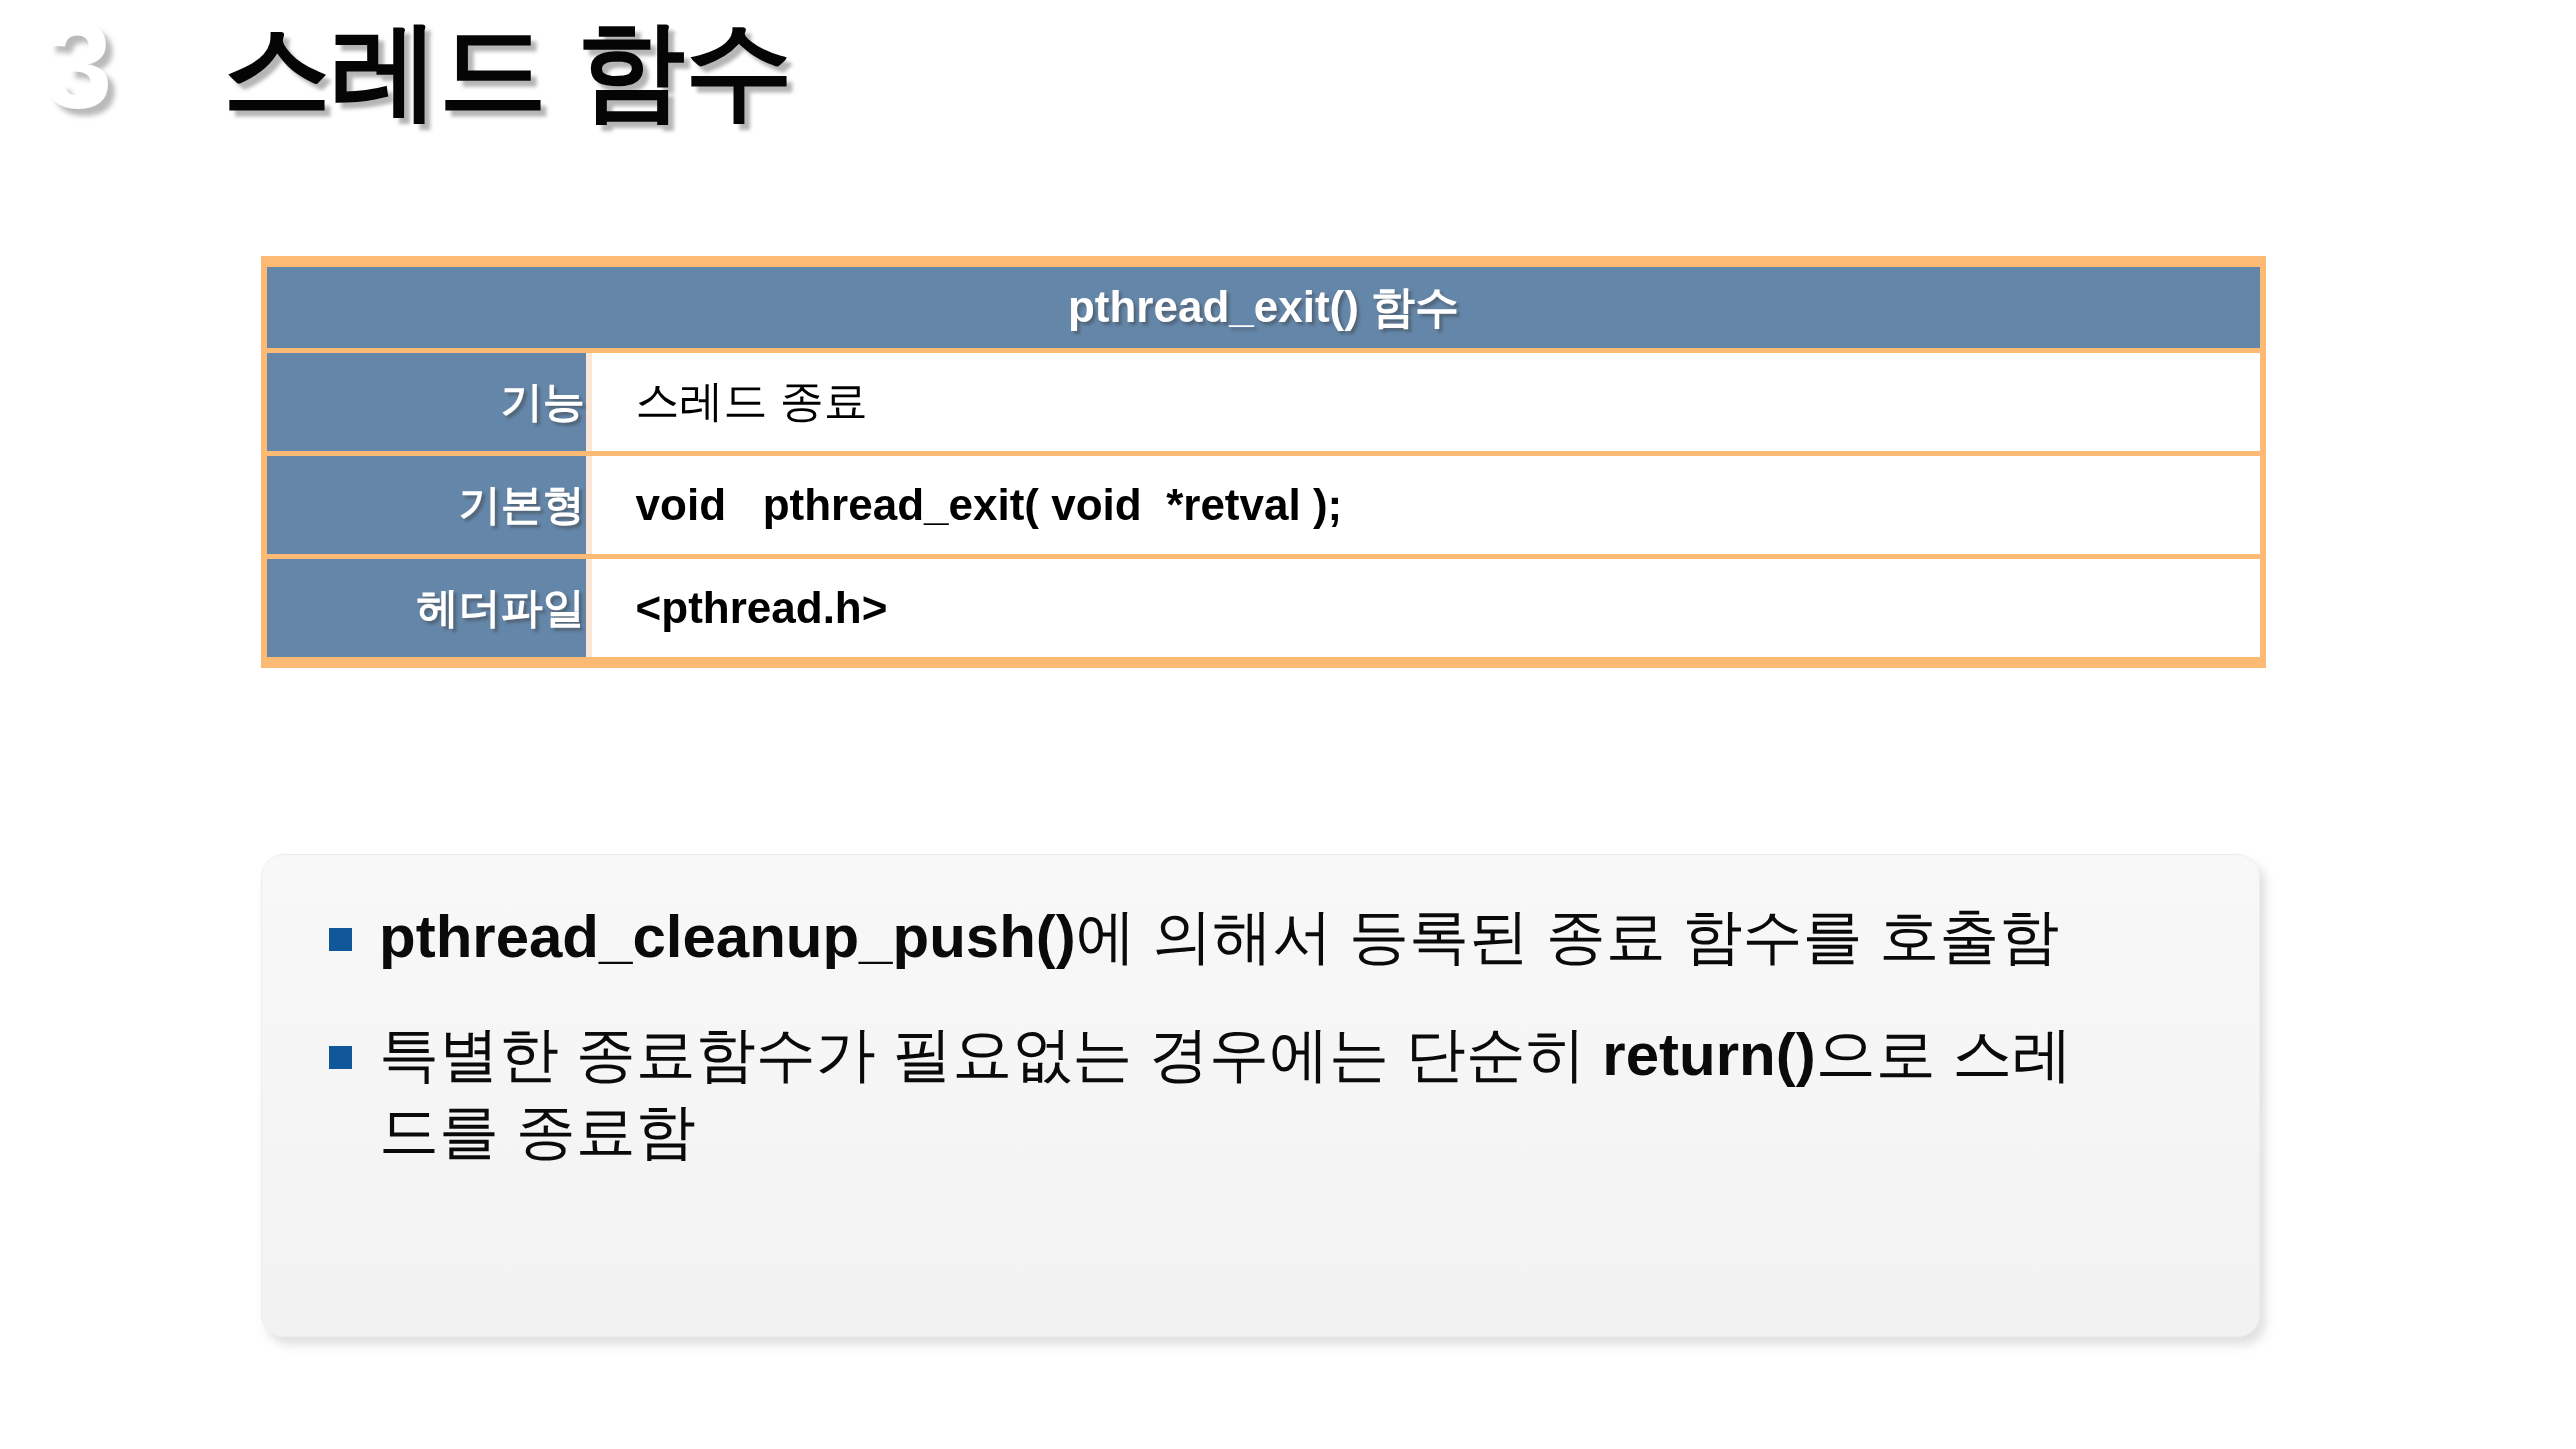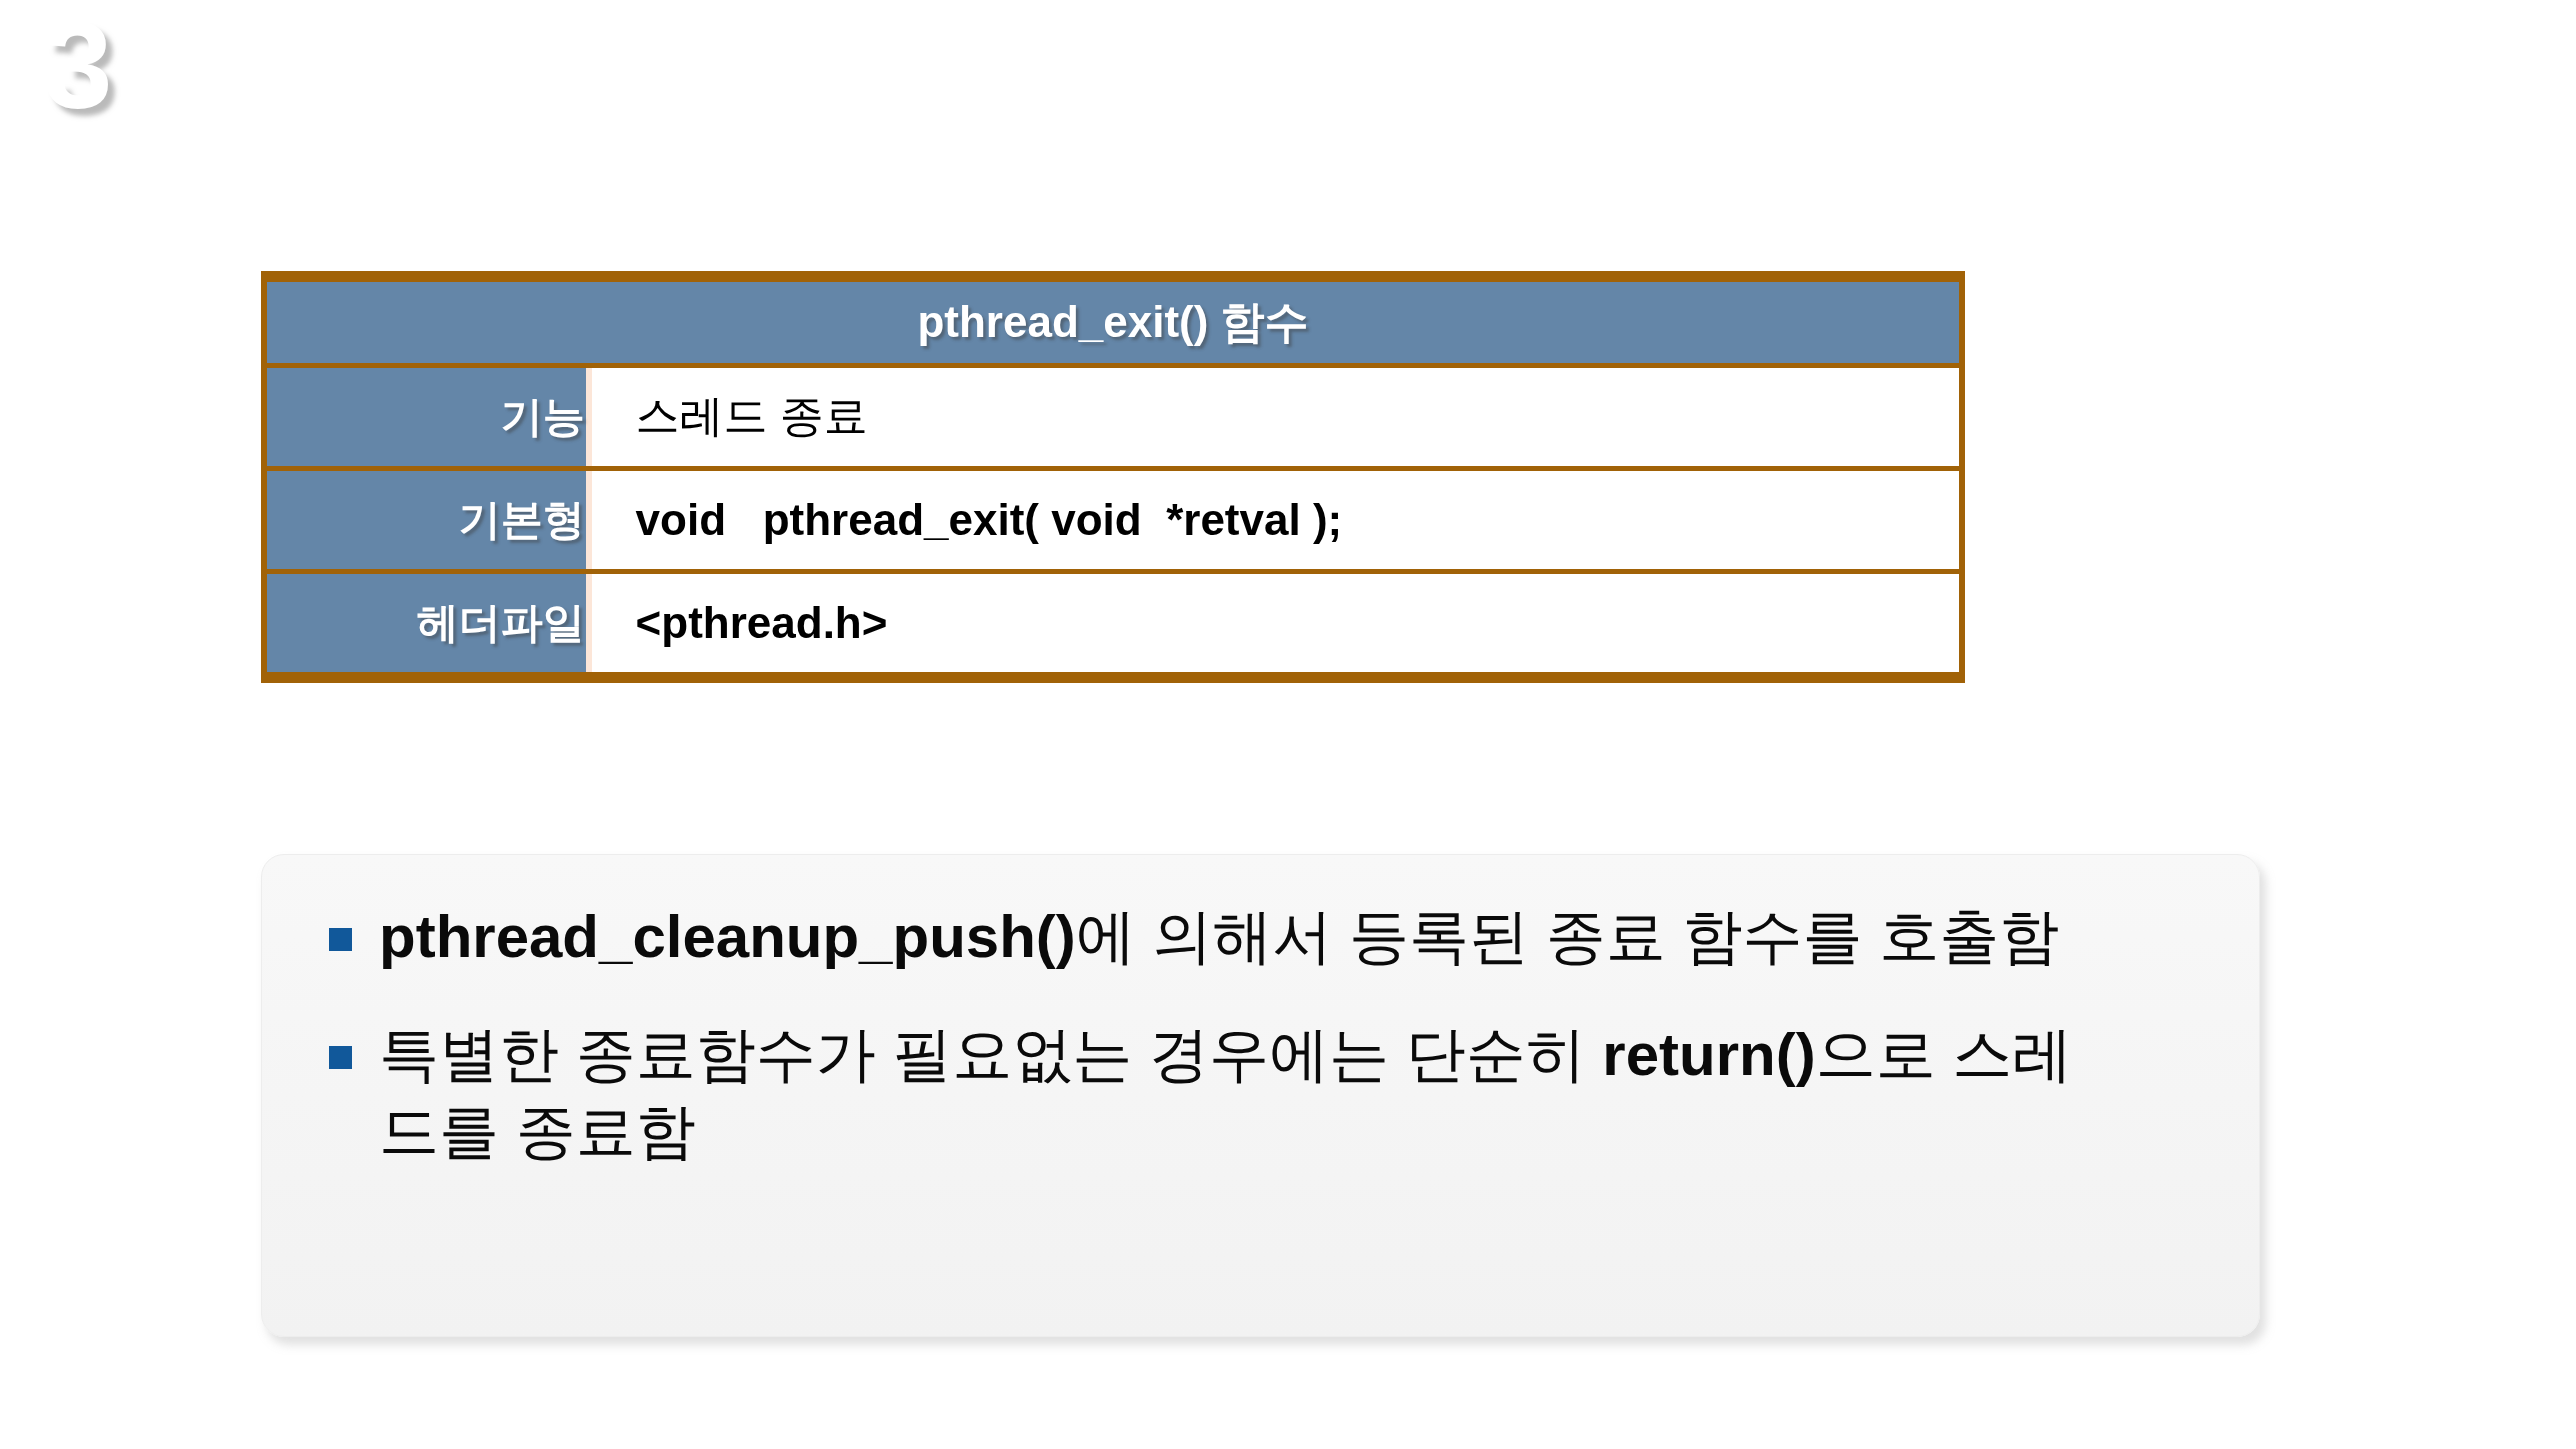--- a/index.html
+++ b/index.html
@@ -46,25 +46,25 @@
     color: #050505;
     line-height: 1.15;
     text-shadow: 5.8px 5.8px 3.8px rgba(120,120,120,0.55);
     white-space: nowrap;
   }
 
   
   #func-table {
     position: absolute;
     left: 261px;
-    top: 271px;
-    width: 1704px;
+    top: 256px;
+    width: 2005px;
     border-collapse: separate;
     border-spacing: 0;
-    background: #a16207;
+    background: #fdba74;
     padding: 5.8px;
     box-sizing: border-box;
   }
   #func-table .tbl {
     width: 100%;
     border-collapse: separate;
     border-spacing: 0px 5.8px;
   }
   .hdr-cell {
     background: #6486A8;
@@ -145,20 +145,21 @@
   }
   .code-bold {
     font-weight: bold;
   }
 </style>
 </head>
 <body>
 
 <div id="slide-header">
   <div id="slide-number">3</div>
+  <div id="slide-title">스레드 함수</div>
 </div>
 
 <div id="func-table">
   <table class="tbl">
     <tbody>
       <tr>
         <td class="hdr-cell" colspan="3">pthread_exit() 함수</td>
       </tr>
 
       <tr>

